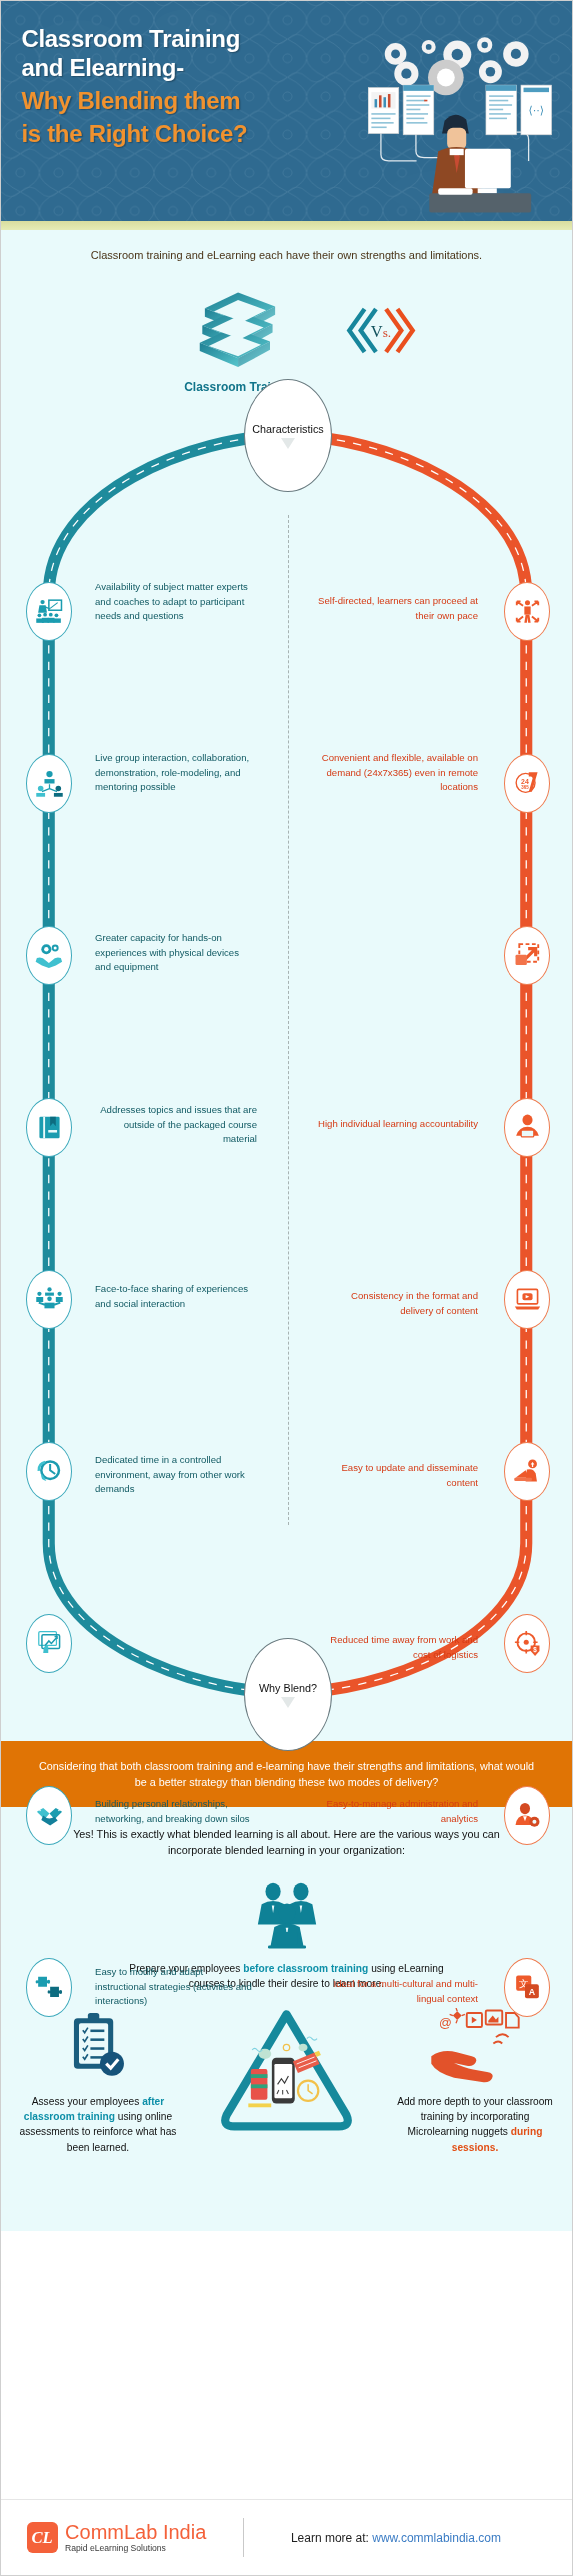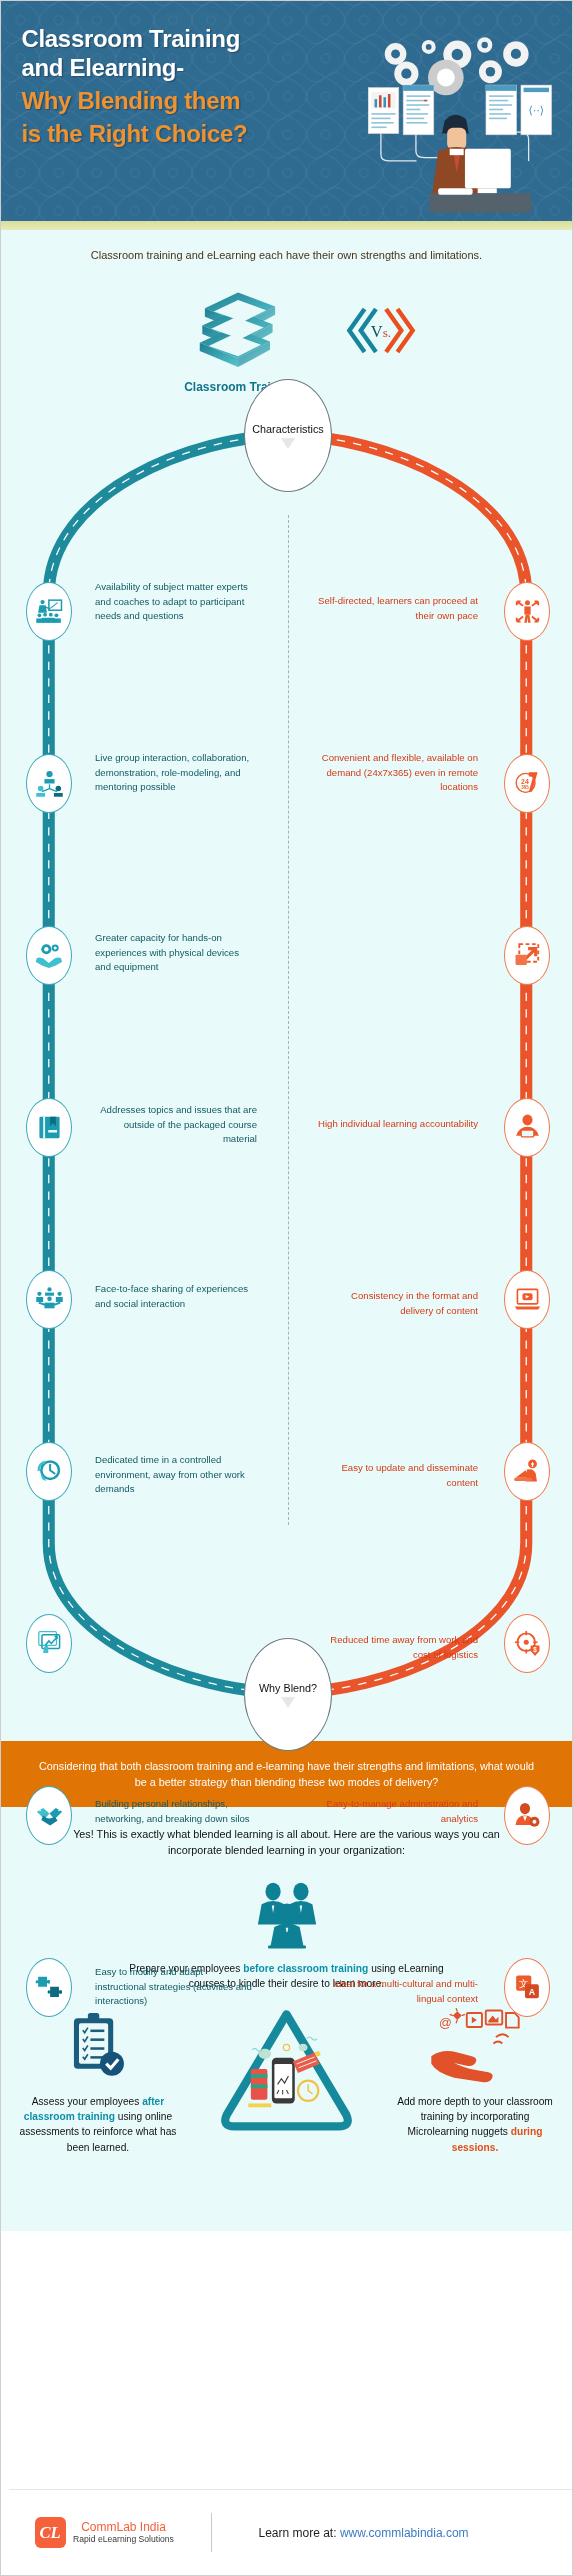--- a/index.html
+++ b/index.html
@@ -136,36 +136,36 @@
     padding:0 11.5px;
   }
   .blend-card { width:171px; text-align:center; }
   .blend-card.mid { width:191px; }
   .blend-card .cap {
     margin-top:7.6px; font-size:10.2px; line-height:1.5; color:#111;
   }
 
   
   .footer {
-    position:absolute; left:8px; right:0; bottom:0;
-    height:86px; background:#ffffff;
+    position:absolute; left:0; right:0; bottom:0;
+    height:76px; background:#ffffff;
     border-top:0.6px solid #e6e6e6;
     display:flex; align-items:center;
     padding:0 25.5px;
   }
   .logo-box {
     width:31px; height:31px; border-radius:5.7px;
     background:#f4613a; color:#fff;
     display:flex; align-items:center; justify-content:center;
     font-family:"Liberation Serif", serif;
     font-style:italic; font-size:16.6px; font-weight:bold;
     position:relative;
   }
   .logo-text { margin-left:7.6px; }
-  .logo-name { font-size:12px; color:#f4613a; line-height:1.05;text-align:center; }
+  .logo-name { font-size:20px; color:#f4613a; line-height:1.05; }
   .logo-tag  { font-size:8.6px; color:#3a3a3a; }
   .footer-sep {
     width:0.6px; height:39px; background:#c9c9c9; margin:0 0 0 37px;
   }
   .footer-learn {
     margin-left:47px; font-size:12px; color:#1f1f1f;
   }
   .footer-learn a { color:#3b7cc4; text-decoration:none; }
 </style>
 </head>

